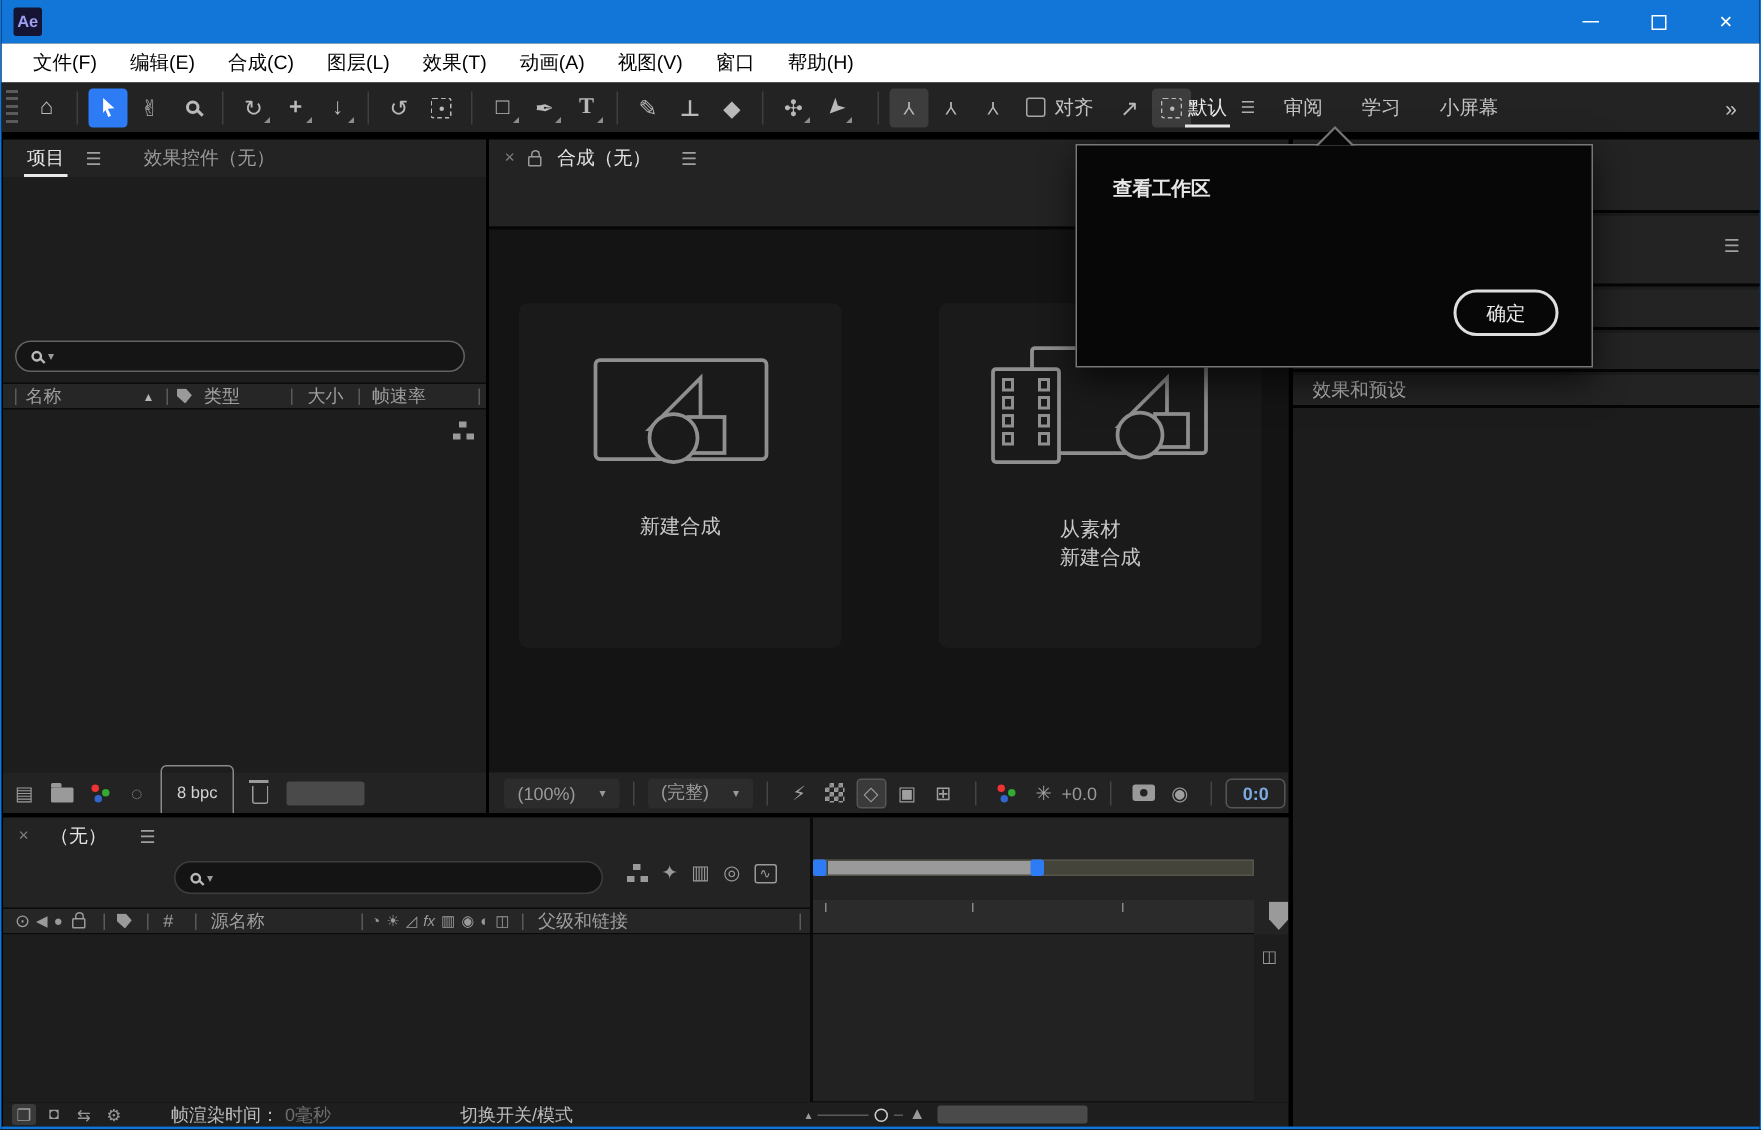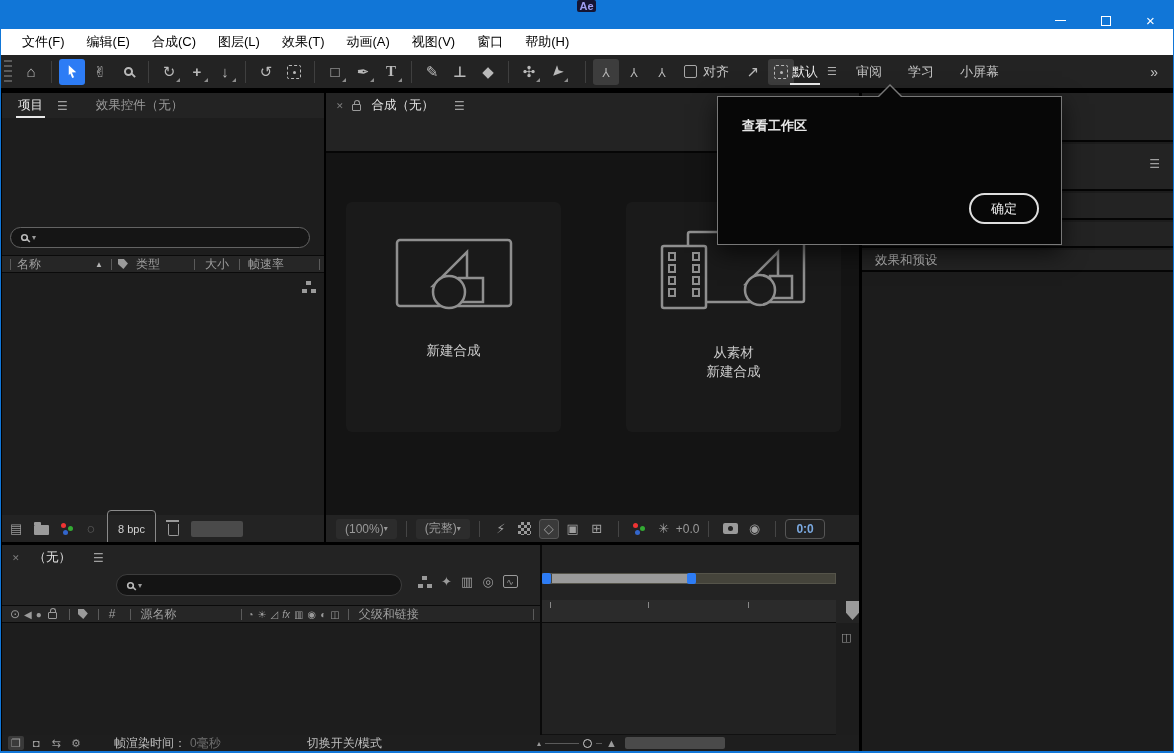--- a/index.html
+++ b/index.html
@@ -1,21 +1,21 @@
 <!DOCTYPE html>
 <html><head>
 <meta charset="utf-8">
 <style>
   * { margin:0; padding:0; box-sizing:border-box; }
   body { background:#333; font-family:"Liberation Sans","DejaVu Sans",sans-serif; }
   .window { position:relative; width:1174px; height:753px; background:#000; overflow:hidden;
             border-left:1px solid #1176d7; border-right:1px solid #1176d7; }
   
   .titlebar { position:absolute; left:0; top:0; width:100%; height:29px; background:#1176d7;
-              display:flex; align-items:center; color:#fff; font-size:13px;flex-direction:column; }
+              display:flex; align-items:center; color:#fff; font-size:13px; }
   .ae-logo { width:19px; height:19px; margin:0 9px 0 8px; background:#151533; color:#9f9ef2;
              font-weight:bold; font-size:11px; display:flex; align-items:center; justify-content:center; border-radius:2px; }
   .win-controls { margin-left:auto; display:flex; height:100%; }
   .win-btn { width:45px; height:100%; display:flex; align-items:center; justify-content:center; color:#fff; }
   .glyph-min { width:11px; height:1px; background:#fff; display:block; }
   .glyph-max { width:10px; height:10px; border:1px solid #fff; display:block; }
   .glyph-close { font-size:15px; line-height:1; }
   
   .menubar { position:absolute; left:0; top:29px; width:100%; height:26px; background:#fff;
              display:flex; align-items:center; padding-left:10px; }
@@ -81,24 +81,24 @@
   
   #comp-panel { left:325px; top:93px; width:533px; height:449px; }
   .lockicon { width:9px; height:7px; border:1.5px solid #9a9a9a; border-radius:1px; position:relative; margin:4px 7px 0 2px; }
   .lockicon::before { content:""; position:absolute; top:-5px; left:1px; width:4px; height:4px;
                       border:1.5px solid #9a9a9a; border-bottom:none; border-radius:3px 3px 0 0; }
   .comp-chrome { position:absolute; left:0; top:25px; width:100%; height:33px; background:#232323; }
   .viewer { position:absolute; left:0; top:58px; width:100%; height:364px; background:#141414; border-top:2px solid #060606; }
   .card { position:absolute; top:49px; width:215px; height:230px; background:#1a1a1a; border-radius:6px;
           display:flex; flex-direction:column; align-items:center; }
   #card-newcomp { left:20px; } #card-fromfootage { left:300px; }
-  .card-label { color:#c9c9c9; font-size:13.5px; text-align:center; line-height:1.4; margin-top:26px; }
+  .card-label { color:#c9c9c9; font-size:13.5px; text-align:left; line-height:1.4; margin-top:26px; }
   .cbtoolbar { position:absolute; left:0; bottom:0; width:100%; height:27px; background:#232323;
                display:flex; align-items:center; padding-left:10px; color:#9a9a9a; font-size:12px; white-space:nowrap; }
-  .dd { background:#2c2c2c; border-radius:3px; height:20px; padding:0 9px; display:flex; align-items:center; color:#9a9a9a; }
+  .dd { background:#2c2c2c; border-radius:3px; height:20px; padding:0 9px; display:flex; align-items:center; gap:16px; color:#9a9a9a; }
   .vdiv { width:1px; height:16px; background:#454545; margin:0 9px; flex:none; }
   .iconbtn { width:20px; height:20px; display:flex; align-items:center; justify-content:center; font-size:13px; color:#9f9f9f; margin:0 2px; flex:none; }
   .iconbtn.hl { background:#3a3a3a; border:1px solid #565656; border-radius:3px; }
   .checker { width:13px; height:13px;
              background-image:linear-gradient(45deg,#9a9a9a 25%,transparent 25%,transparent 75%,#9a9a9a 75%),
                               linear-gradient(45deg,#9a9a9a 25%,transparent 25%,transparent 75%,#9a9a9a 75%);
              background-size:6px 6px; background-position:0 0,3px 3px; }
   .cam { width:15px; height:11px; background:#9a9a9a; border-radius:2px; position:relative; }
   .cam::after { content:""; position:absolute; left:5px; top:3px; width:5px; height:5px; border-radius:50%; background:#232323; }
   .timecode-box { border:1px solid #565656; border-radius:4px; padding:2px 10px; color:#7ba9e0; font-weight:bold; }

